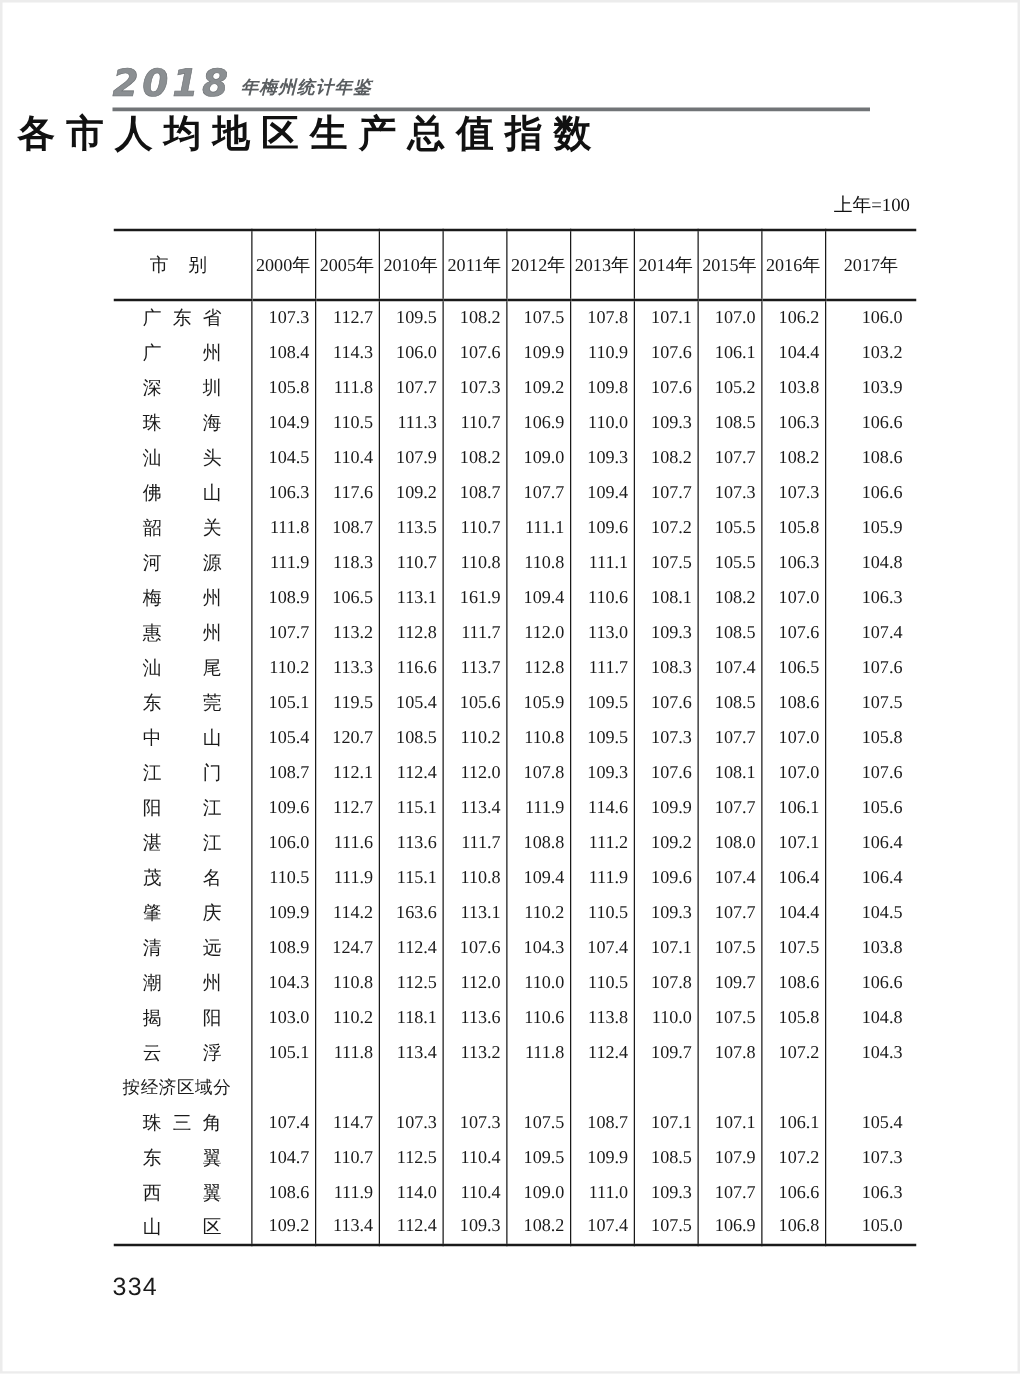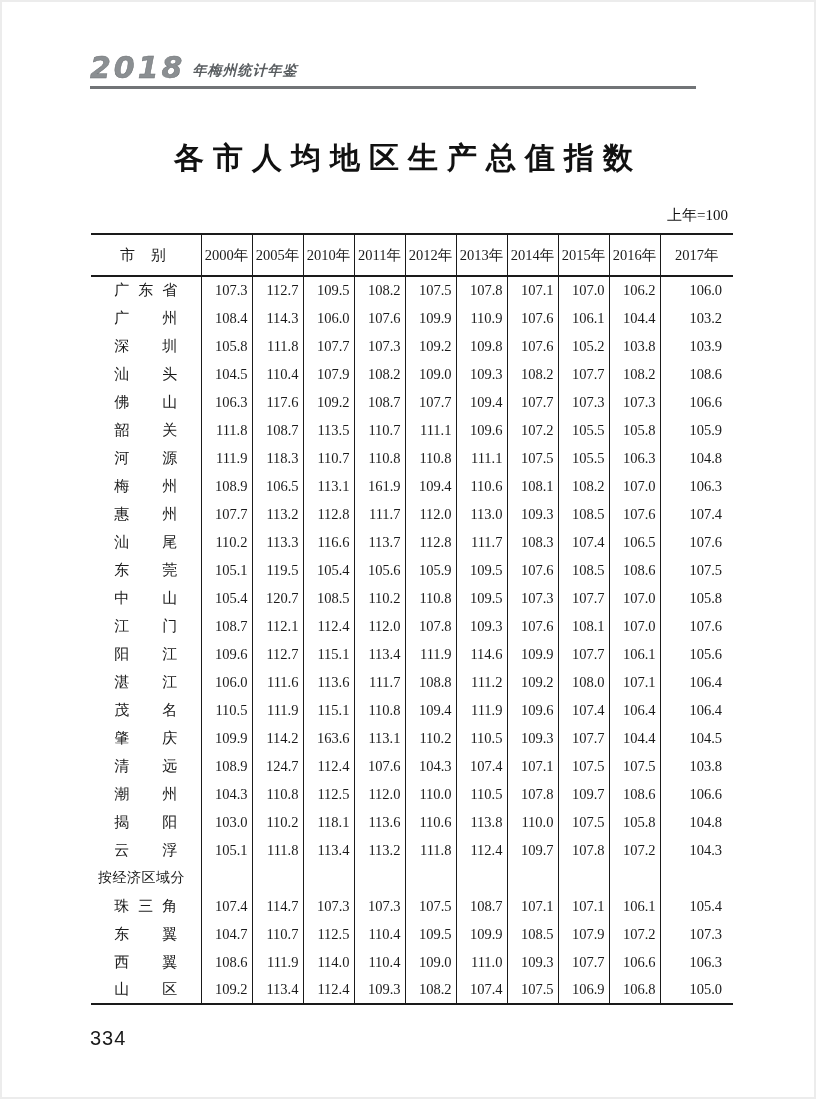--- a/index.html
+++ b/index.html
@@ -52,27 +52,26 @@
     padding-bottom: 3px;
   }
   .head-rule {
     margin-top: 4px;
     height: 3px;
     background: #717477;
     border: none;
   }
   
   .doc-title {
-    margin-top: 50px;
-    text-align: center;
     font-size: 30px;
     line-height: 38px;
     font-weight: bold;
     letter-spacing: 9px;
     color: #111;
+    padding-left: 12px;
   }
   .unit-note {
     margin: 28px 86px 0 88px;
     text-align: right;
     font-size: 15px;
     line-height: 20px;
     color: #111;
   }
   
   table.stat-table {
@@ -82,21 +81,21 @@
     table-layout: fixed;
     border-top: 2px solid #1a1a1a;
     border-bottom: 2px solid #1a1a1a;
   }
   .stat-table col.c-city { width: 110px; }
   .stat-table col.c-year { width: 51px; }
   .stat-table col.c-last { width: 73px; }
   .stat-table thead th {
     font-weight: normal;
     font-size: 14.5px;
-    height: 42px;
+    height: 56px;
     border-bottom: 2px solid #1a1a1a;
     border-left: 1px solid #1a1a1a;
     text-align: center;
     vertical-align: middle;
     white-space: nowrap;
   }
   .stat-table thead th:first-child { border-left: none; letter-spacing: 6px; font-size: 15px; }
   .stat-table tbody td {
     height: 28px;
     font-size: 14.5px;
@@ -208,20 +207,33 @@
       <td>107.7</td>
       <td>107.3</td>
       <td>109.2</td>
       <td>109.8</td>
       <td>107.6</td>
       <td>105.2</td>
       <td>103.8</td>
       <td>103.9</td>
     </tr>
         <tr>
+      <td><span class="jname">珠海</span></td>
+      <td>104.9</td>
+      <td>110.5</td>
+      <td>111.3</td>
+      <td>110.7</td>
+      <td>106.9</td>
+      <td>110.0</td>
+      <td>109.3</td>
+      <td>108.5</td>
+      <td>106.3</td>
+      <td>106.6</td>
+    </tr>
+        <tr>
       <td><span class="jname">汕头</span></td>
       <td>104.5</td>
       <td>110.4</td>
       <td>107.9</td>
       <td>108.2</td>
       <td>109.0</td>
       <td>109.3</td>
       <td>108.2</td>
       <td>107.7</td>
       <td>108.2</td>

